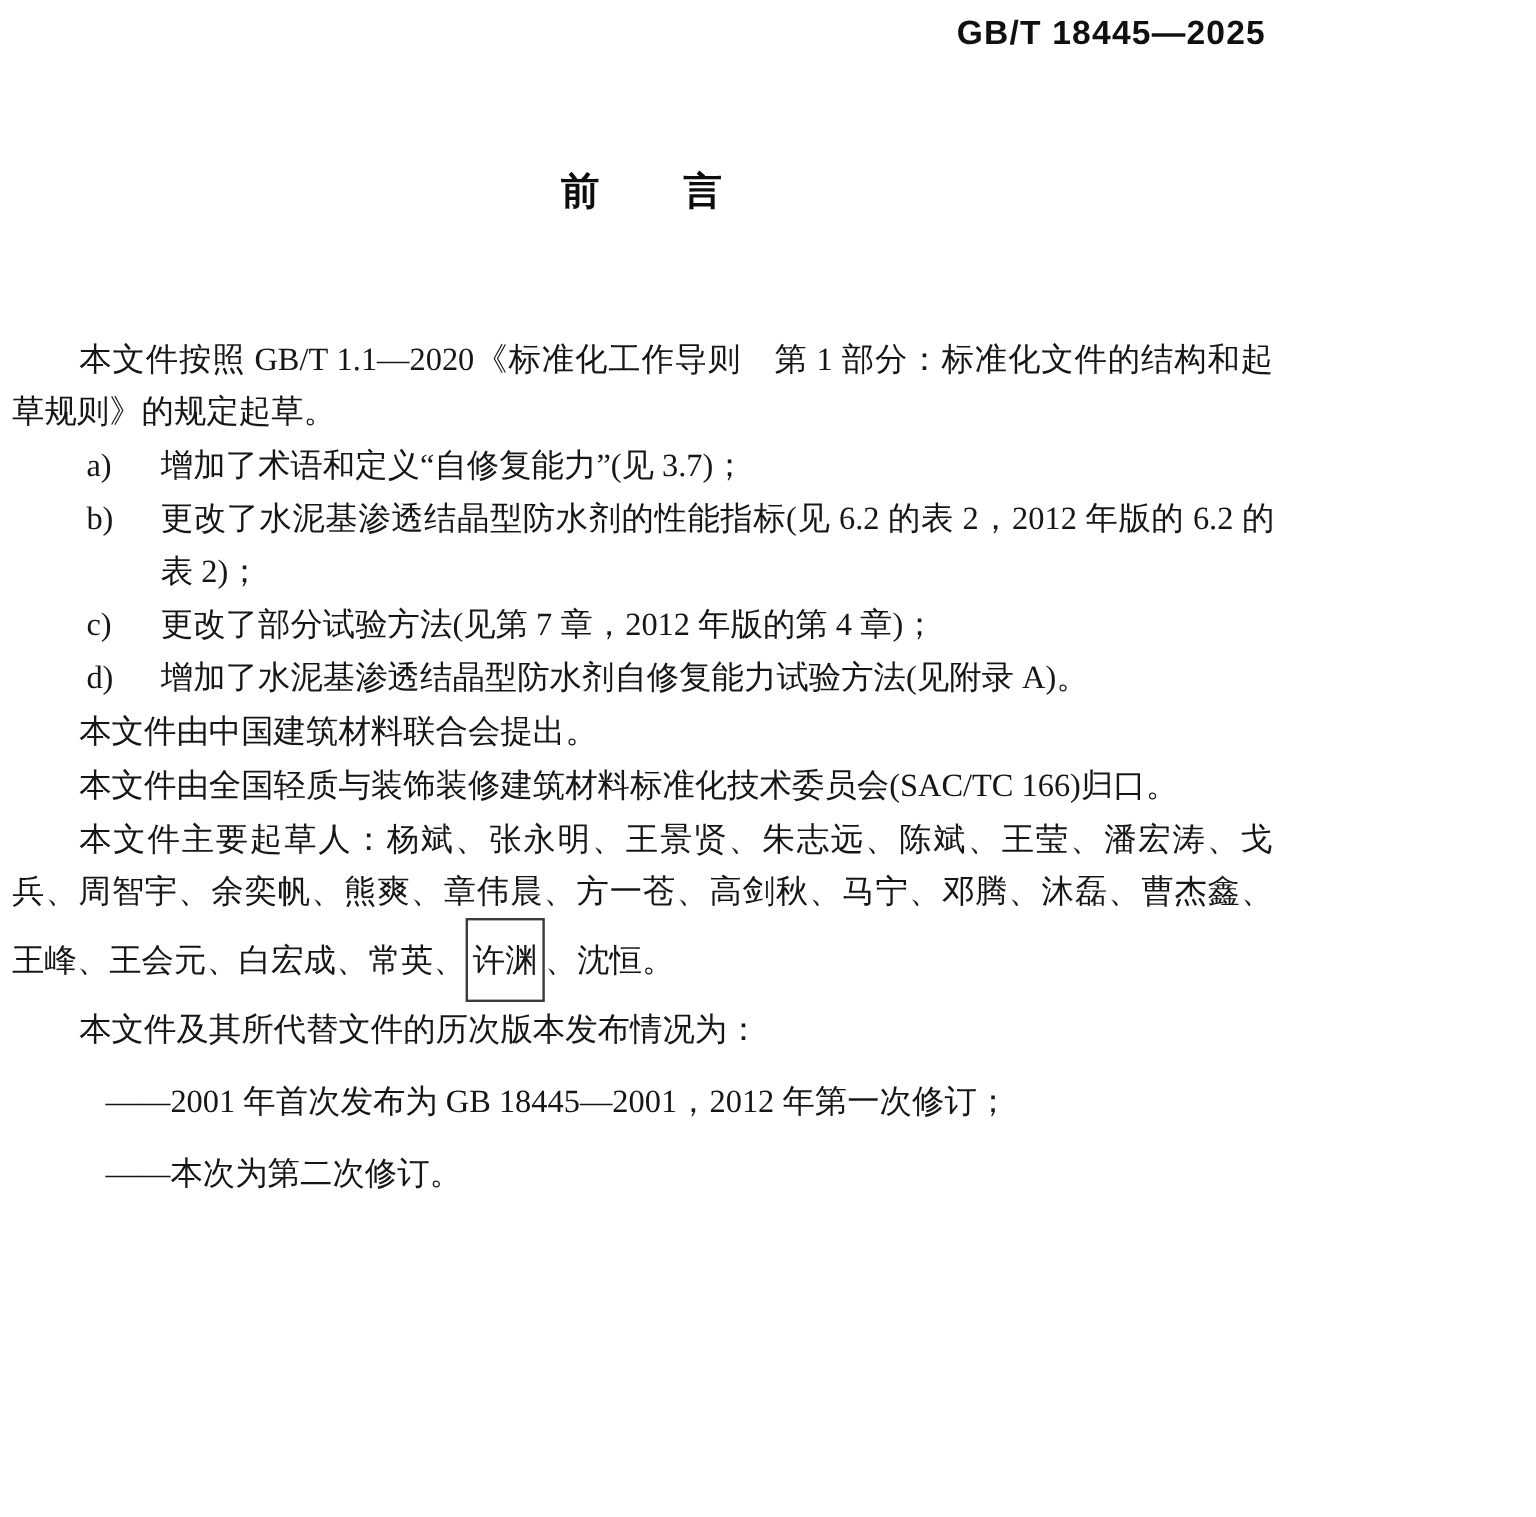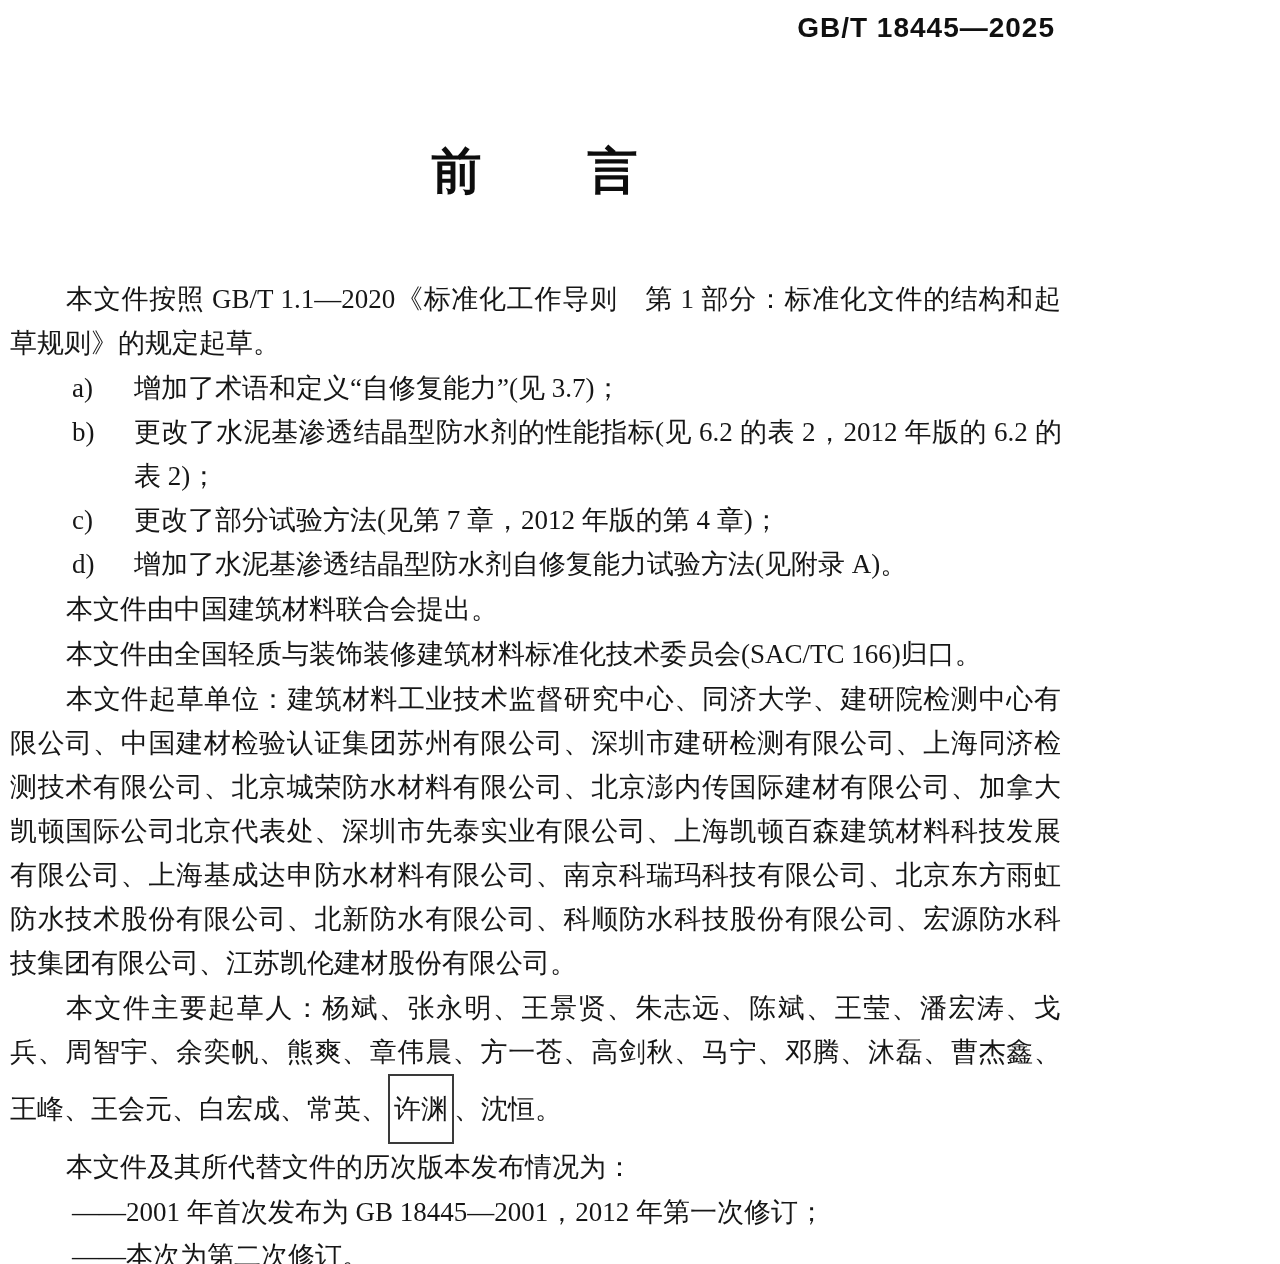--- a/index.html
+++ b/index.html
@@ -25,21 +25,21 @@
     color: #101010;
   }
   .doc-title {
     position: absolute;
     top: 138px; left: 0;
     width: 100%;
     margin: 0;
     text-align: center;
     font-family: "Liberation Sans", sans-serif;
     font-weight: bold;
-    font-size: 50px;
+    font-size: 32px;
     letter-spacing: 2px;
     color: #0d0d0d;
   }
   .body-text {
     position: absolute;
     top: 276px; left: 9px; right: 9px;
     font-size: 27px;
     line-height: 44px;
     text-align: justify;
     color: #161616;
@@ -53,21 +53,21 @@
     margin: 0;
     padding-left: 63px;
   }
   .change-label {
     flex: 0 0 62px;
   }
   .change-text {
     flex: 1 1 auto;
   }
   p.dash-item {
-    margin: 0;
+    margin: 16px;
     padding-left: 63px;
     text-indent: 0;
   }
   .boxed-name {
     display: inline-block;
     border: 2px solid #3a3a3a;
     padding: 16px 4px;
     line-height: 34px;
     text-indent: 0;
     vertical-align: baseline;
@@ -105,21 +105,20 @@
     <div class="change-item">
       <span class="change-label">d)</span>
       <span class="change-text">增加了水泥基渗透结晶型防水剂自修复能力试验方法(见附录 A)。</span>
     </div>
 
 
     <p class="para">本文件由中国建筑材料联合会提出。</p>
 
     <p class="para">本文件由全国轻质与装饰装修建筑材料标准化技术委员会(SAC/TC 166)归口。</p>
 
-    <p class="para">本文件起草单位：建筑材料工业技术监督研究中心、同济大学、建研院检测中心有限公司、中国建材检验认证集团苏州有限公司、深圳市建研检测有限公司、上海同济检测技术有限公司、北京城荣防水材料有限公司、北京澎内传国际建材有限公司、加拿大凯顿国际公司北京代表处、深圳市先泰实业有限公司、上海凯顿百森建筑材料科技发展有限公司、上海基成达申防水材料有限公司、南京科瑞玛科技有限公司、北京东方雨虹防水技术股份有限公司、北新防水有限公司、科顺防水科技股份有限公司、宏源防水科技集团有限公司、江苏凯伦建材股份有限公司。</p>
 
     <p class="para"><span>本文件主要起草人：杨斌、张永明、王景贤、朱志远、陈斌、王莹、潘宏涛、戈兵、周智宇、余奕帆、熊爽、章伟晨、方一苍、高剑秋、马宁、邓腾、沐磊、曹杰鑫、王峰、王会元、白宏成、常英、</span><span class="boxed-name">许渊</span><span>、沈恒。</span></p>
 
     <p class="para">本文件及其所代替文件的历次版本发布情况为：</p>
 
     <p class="dash-item">——2001 年首次发布为 GB 18445—2001，2012 年第一次修订；</p>
 
     <p class="dash-item">——本次为第二次修订。</p>
 
   </div>

